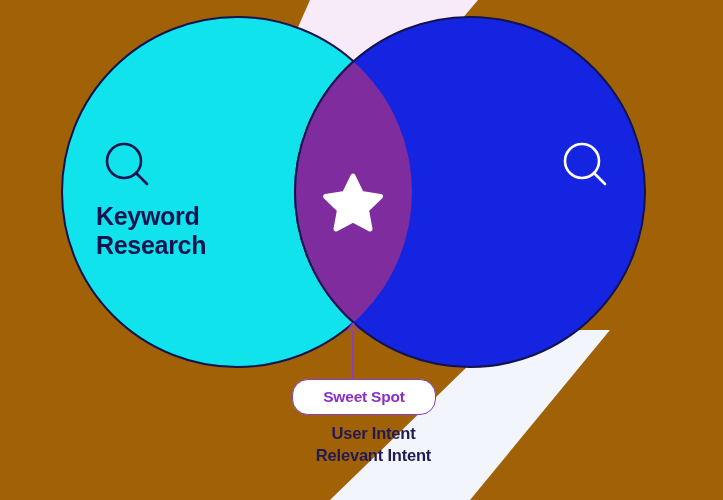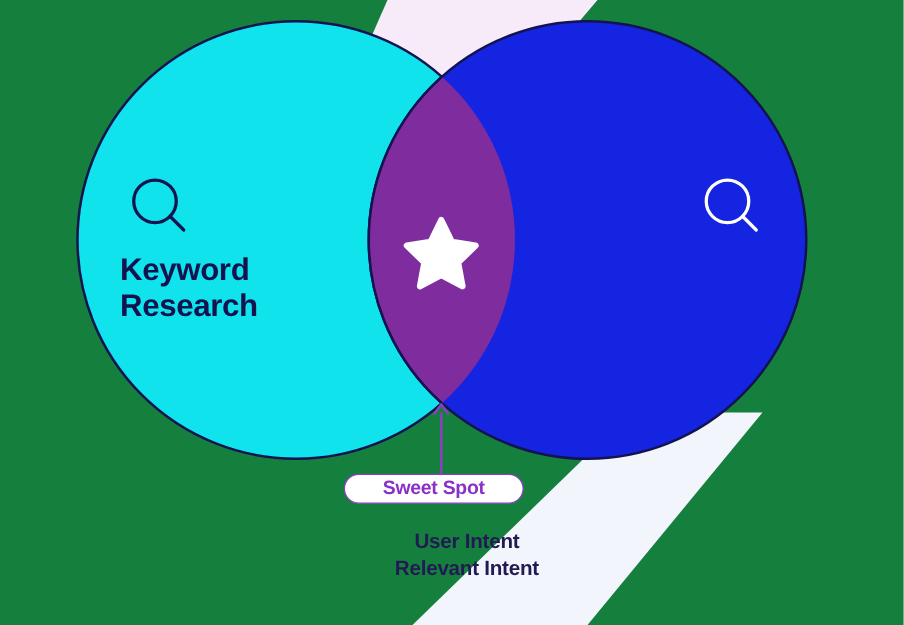--- a/index.html
+++ b/index.html
@@ -7,21 +7,21 @@
     padding: 0;
     background: #ffffff;
   }
   body {
     font-family: "Liberation Sans", sans-serif;
   }
   #canvas {
     position: relative;
     width: 723px;
     height: 500px;
-    background: #15803d;
+    background: #a16207;
     overflow: hidden;
   }
   #bg-svg, #venn-svg {
     position: absolute;
     left: 0;
     top: 0;
     width: 723px;
     height: 500px;
   }
   #bg-svg { z-index: 0; }
@@ -49,24 +49,24 @@
     top: 202px;
     width: 210px;
     font-size: 25px;
     color: #ffffff;
     text-align: right;
   }
 
   #pill-label {
     position: absolute;
     z-index: 3;
-    left: 275px;
+    left: 292px;
     top: 379px;
     width: 144px;
-    height: 24px;
+    height: 36px;
     border: 1.6px solid #8B3FC0;
     border-radius: 16px;
     background: #ffffff;
     box-sizing: border-box;
     display: flex;
     align-items: center;
     justify-content: center;
     font-size: 15.5px;
     font-weight: bold;
     color: #8B2FC9;

